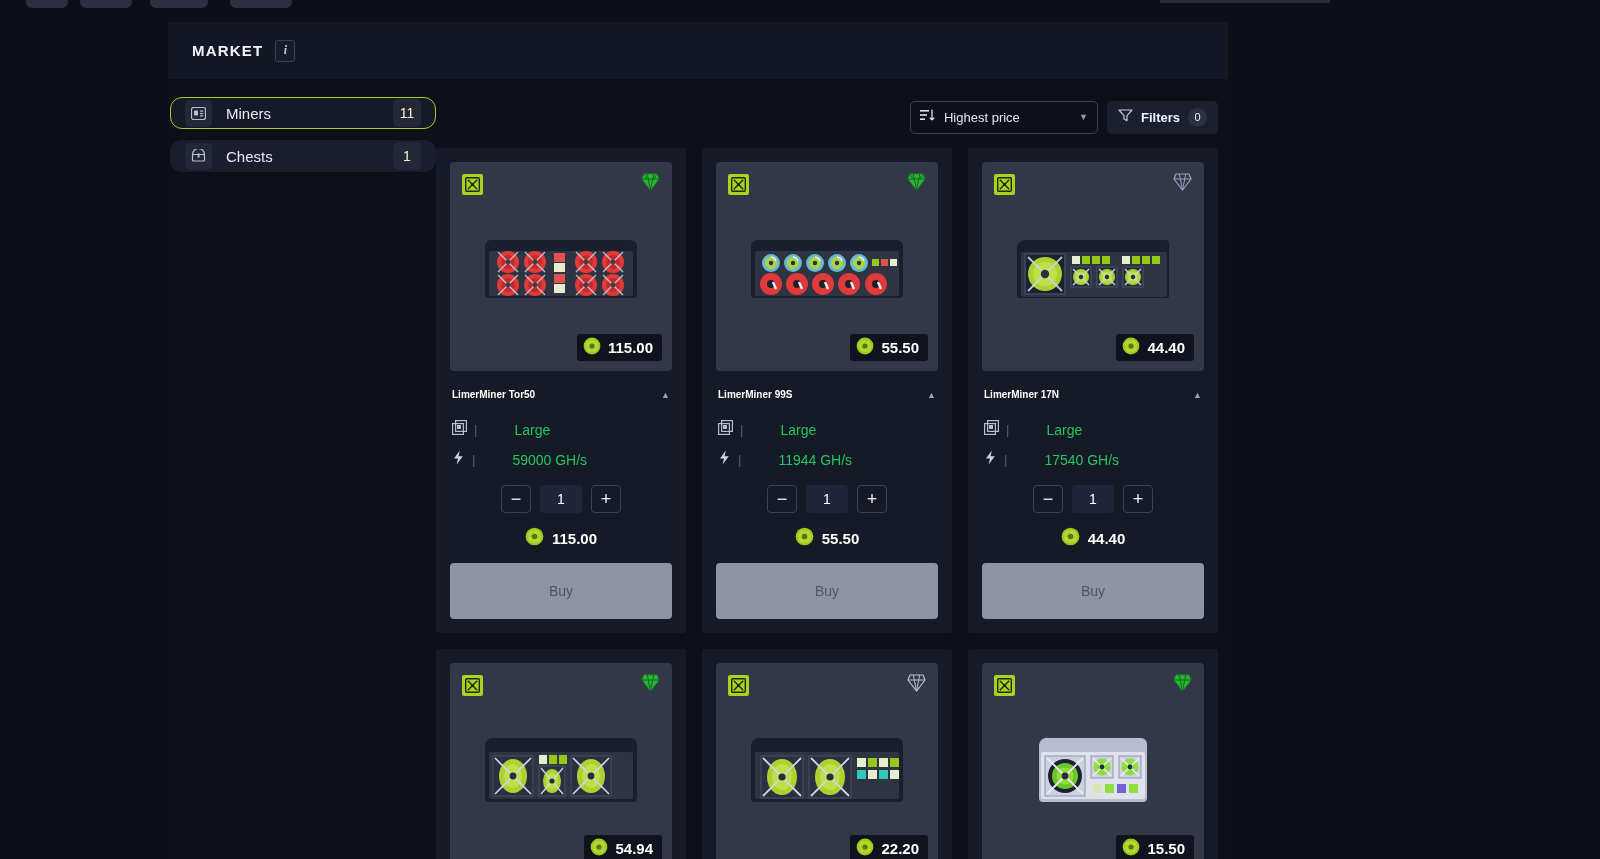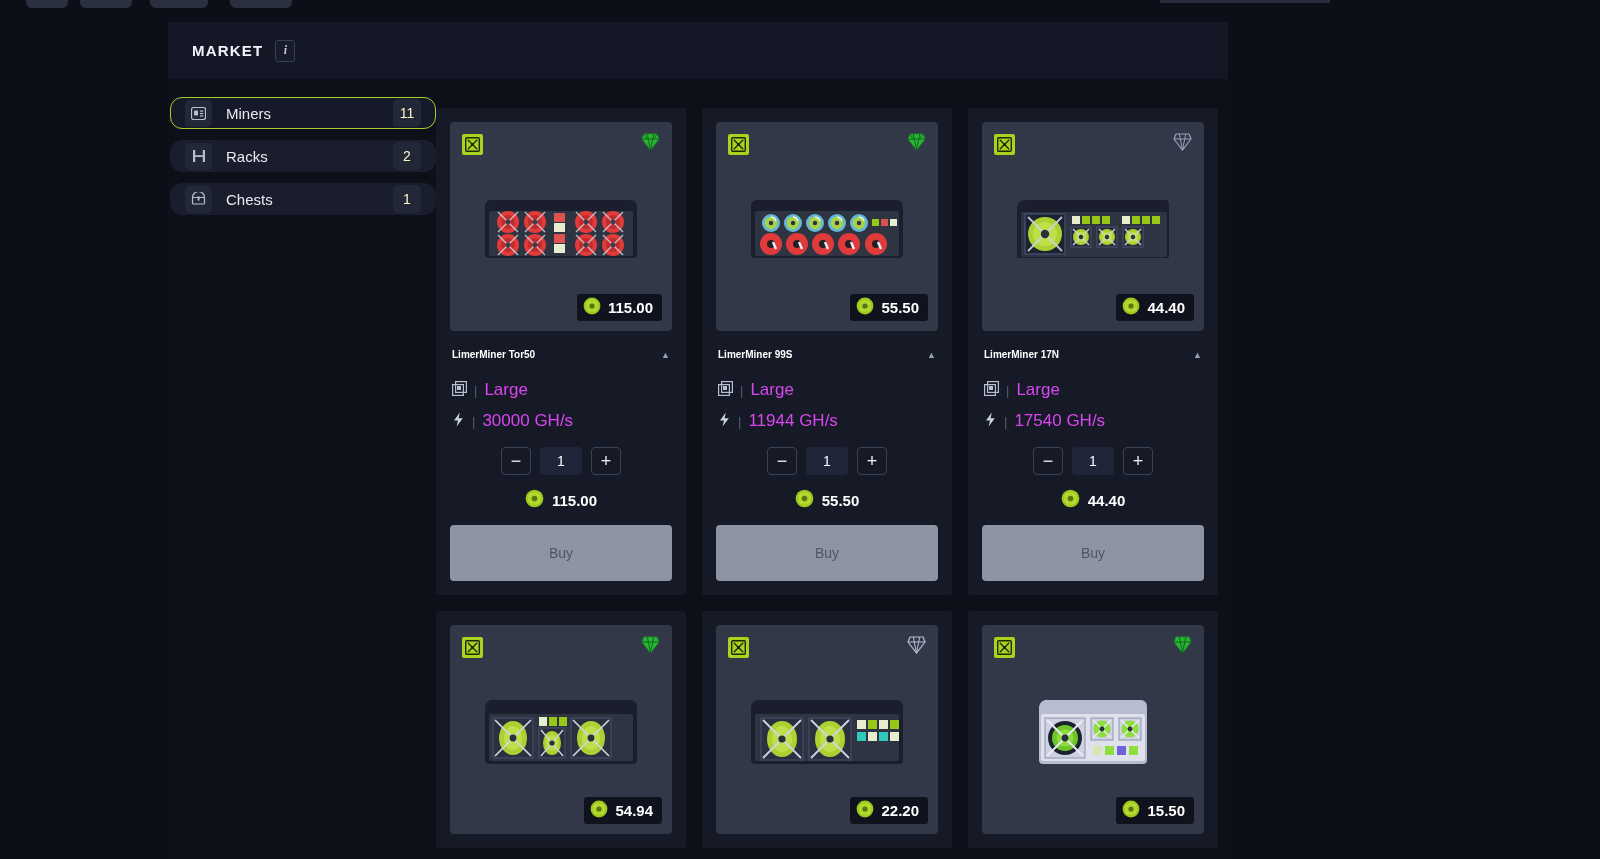--- a/index.html
+++ b/index.html
@@ -104,21 +104,21 @@
 
   .card-title-row {
     display:flex; align-items:center; margin-top: 18px; padding: 0 2px;
   }
   .card-title { flex:1; color:#fff; font-size: 10px; font-weight: bold; }
   .collapse-caret { color:#99a0b4; font-size: 9px; cursor:pointer; }
 
   .spec-row { display:flex; align-items:center; gap:7px; margin-top: 11px; padding-left: 2px; }
   .spec-row.first { margin-top: 20px; }
   .spec-sep { color:#555c72; font-size: 13px; }
-  .spec-text { color:#d946ef; font-size: 17px; }
+  .spec-text { color:#22c55e; font-size: 14px; margin-left: 30px; }
 
   .stepper { display:flex; justify-content:center; align-items:center; gap:9px; margin-top: 16px; }
   .step-btn {
     width: 30px; height: 28px; border:1px solid #3b4157; border-radius:4px;
     background:transparent; color:#eef0f6; font-size:18px; display:flex;
     align-items:center; justify-content:center; cursor:pointer; line-height:1;
   }
   .qty-box {
     width: 42px; height: 28px; border-radius:4px; background:#20253a;
     color:#fff; font-size:14px; display:flex; align-items:center;
@@ -163,47 +163,60 @@
             <rect x="3" y="3.5" width="4" height="5" rx="0.8" fill="#b9bfd0"></rect>
             <rect x="9" y="3.5" width="3.2" height="1.2" fill="#b9bfd0"></rect>
             <rect x="9" y="5.9" width="3.2" height="1.2" fill="#b9bfd0"></rect>
             <rect x="9" y="8.3" width="3.2" height="1.2" fill="#b9bfd0"></rect>
           </svg>
         </span>
         <span class="nav-label">Miners</span>
         <span class="nav-count">11</span>
       </div>
 
-      <div class="nav-item">
-        <span class="nav-icon">
-          <svg width="14" height="14" viewBox="0 0 14 14">
-            <rect x="1" y="1" width="2.2" height="12" fill="#b9bfd0"></rect>
-            <rect x="10.8" y="1" width="2.2" height="12" fill="#b9bfd0"></rect>
-            <rect x="3.2" y="6.2" width="7.6" height="1.8" fill="#b9bfd0"></rect>
-          </svg>
-        </span>
-        <span class="nav-label">Racks</span>
-        <span class="nav-count">2</span>
-      </div>
 
       <div class="nav-item">
         <span class="nav-icon">
           <svg width="15" height="14" viewBox="0 0 15 14">
             <path d="M1.5 5.5 A6 6 0 0 1 13.5 5.5 Z" fill="none" stroke="#b9bfd0" stroke-width="1.2"></path>
             <rect x="1.5" y="5.5" width="12" height="6.5" rx="1" fill="none" stroke="#b9bfd0" stroke-width="1.2"></rect>
             <rect x="6.6" y="4.4" width="1.9" height="4.2" fill="#b9bfd0"></rect>
           </svg>
         </span>
         <span class="nav-label">Chests</span>
         <span class="nav-count">1</span>
       </div>
     </div>
 
     <div class="content">
 
+      <div class="toolbar">
+        <div class="sort-select">
+          <span>
+            <svg width="15" height="13" viewBox="0 0 15 13">
+              <rect x="0" y="1" width="9" height="1.6" fill="#dde1ec"></rect>
+              <rect x="0" y="5.2" width="7" height="1.6" fill="#dde1ec"></rect>
+              <rect x="0" y="9.4" width="5" height="1.6" fill="#dde1ec"></rect>
+              <path d="M12 0.6 L12 11 M12 11 L9.8 8.6 M12 11 L14.2 8.6" stroke="#dde1ec" stroke-width="1.3" fill="none"></path>
+            </svg>
+          </span>
+          <span class="sort-label">Highest price</span>
+          <span class="caret">▼</span>
+        </div>
+
+        <div class="filters-btn">
+          <span>
+            <svg width="15" height="14" viewBox="0 0 15 14">
+              <path d="M1 2 L14 2 L9 7.6 L9 12.6 L6 11 L6 7.6 Z" fill="none" stroke="#c5cbdb" stroke-width="1.2" stroke-linejoin="round"></path>
+            </svg>
+          </span>
+          <span class="filters-label">Filters</span>
+          <span class="filters-count">0</span>
+        </div>
+      </div>
 
       <div class="grid">
 
         <div class="card">
           <div class="card-media">
             <div class="rarity-badge">
               <svg width="15" height="15" viewBox="0 0 15 15">
                 <rect x="0.7" y="0.7" width="13.6" height="13.6" rx="1" fill="none" stroke="#1f2a0a" stroke-width="1.4"></rect>
                 <path d="M2.8 2.8 L12.2 12.2 M12.2 2.8 L2.8 12.2" stroke="#1f2a0a" stroke-width="1.4"></path>
                 <circle cx="7.5" cy="7.5" r="1.5" fill="#1f2a0a"></circle>
@@ -302,21 +315,21 @@
             <span class="spec-sep">|</span>
             <span class="spec-text">Large</span>
           </div>
           <div class="spec-row">
             <span>
               <svg width="13" height="15" viewBox="0 0 13 15">
                 <path d="M7.8 0.5 L2 8.4 H6 L4.6 14.5 L10.8 6.2 H6.6 Z" fill="#cdd2e0"></path>
               </svg>
             </span>
             <span class="spec-sep">|</span>
-            <span class="spec-text">30000 GH/s</span>
+            <span class="spec-text">59000 GH/s</span>
           </div>
 
           <div class="stepper">
             <div class="step-btn">−</div>
             <div class="qty-box">1</div>
             <div class="step-btn">+</div>
           </div>
 
           <div class="total-row">
             <span>

